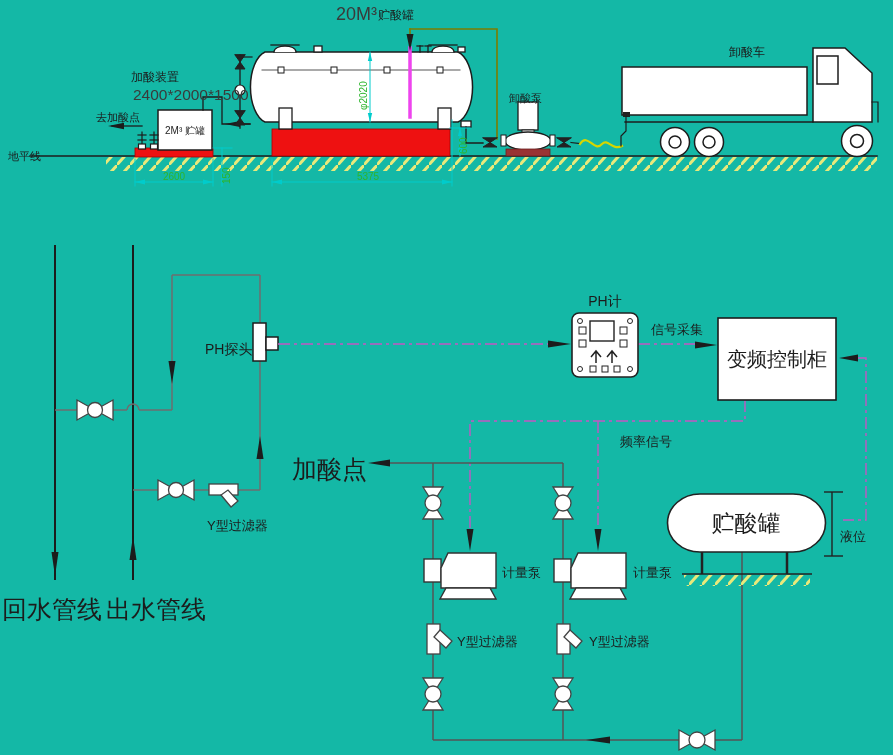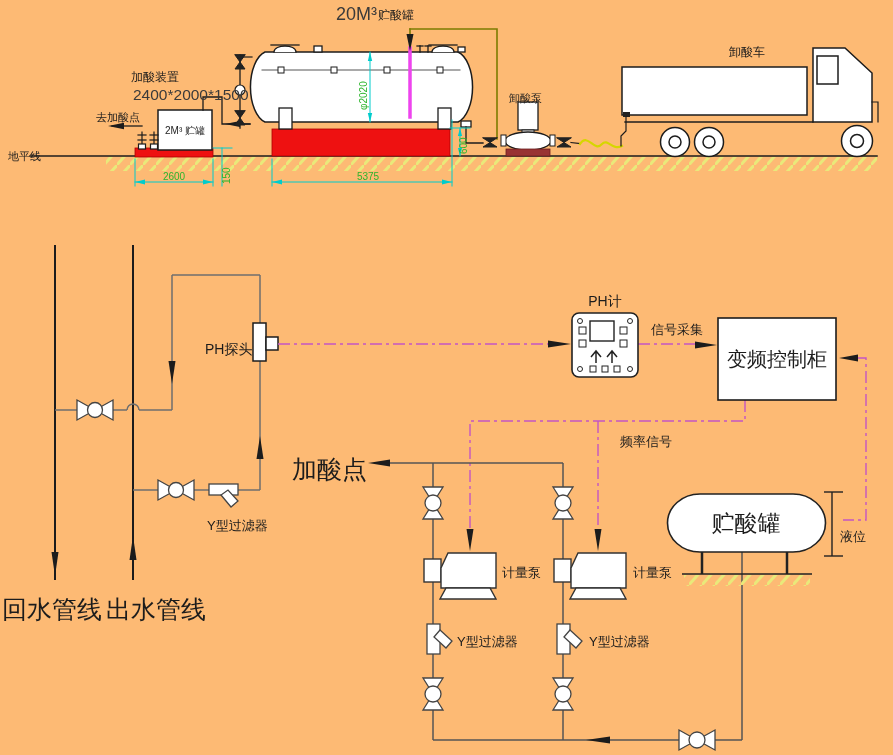--- a/index.html
+++ b/index.html
@@ -1,16 +1,16 @@
 <!DOCTYPE html>
 <html><head>
 <meta charset="utf-8">
 <style>
   html,body{margin:0;padding:0;background:#ffffff;}
-  #canvas{position:relative;width:893px;height:755px;background:#fdba74;overflow:hidden;
+  #canvas{position:relative;width:893px;height:755px;background:#14b8a6;overflow:hidden;
           font-family:"Liberation Sans", sans-serif;}
   svg{position:absolute;left:0;top:0;}
   text{fill:#1c1c1c;font-family:"Liberation Sans", sans-serif;}
   .dim{fill:#2db52d;}
   .cad{fill:#3a3a3a;}
 </style>
 </head>
 <body>
 
 <div id="canvas">

